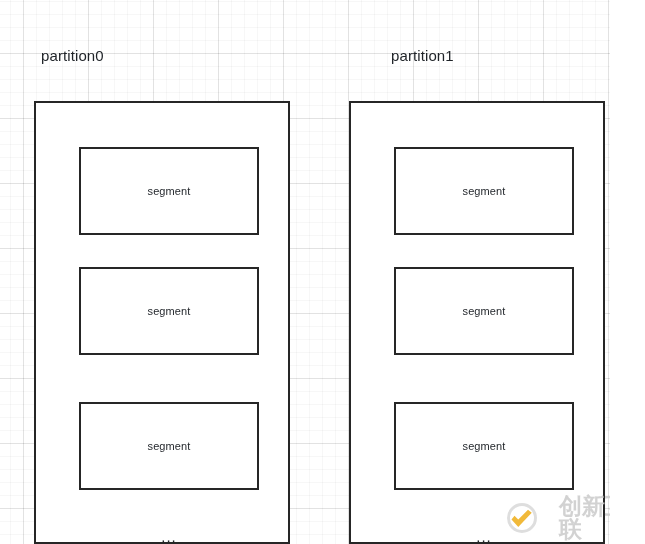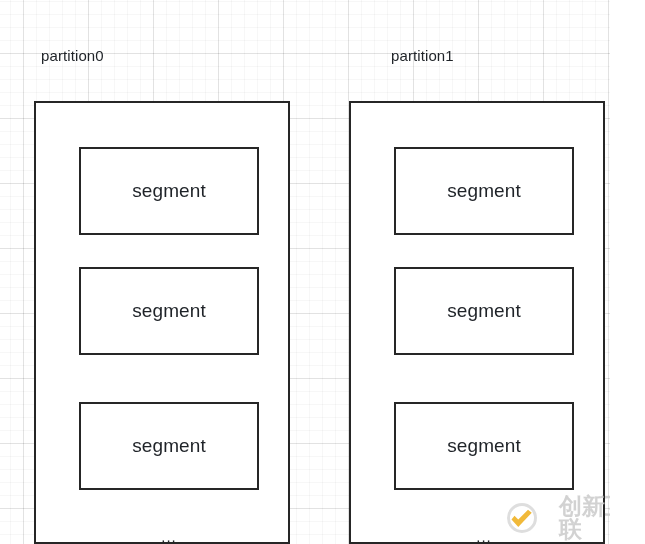--- a/index.html
+++ b/index.html
@@ -52,21 +52,21 @@
   .segment-box {
     position: absolute;
     box-sizing: border-box;
     border: 2px solid #262626;
     background: #ffffff;
     display: flex;
     align-items: center;
     justify-content: center;
   }
   .segment-label {
-    font-size: 19px;
+    font-size: 11px;
     color: #1f2328;
     letter-spacing: 0.1px;
   }
 
   .ellipsis {
     position: absolute;
     font-size: 15px;
     color: #1f2328;
     letter-spacing: 1px;
     text-align: center;

